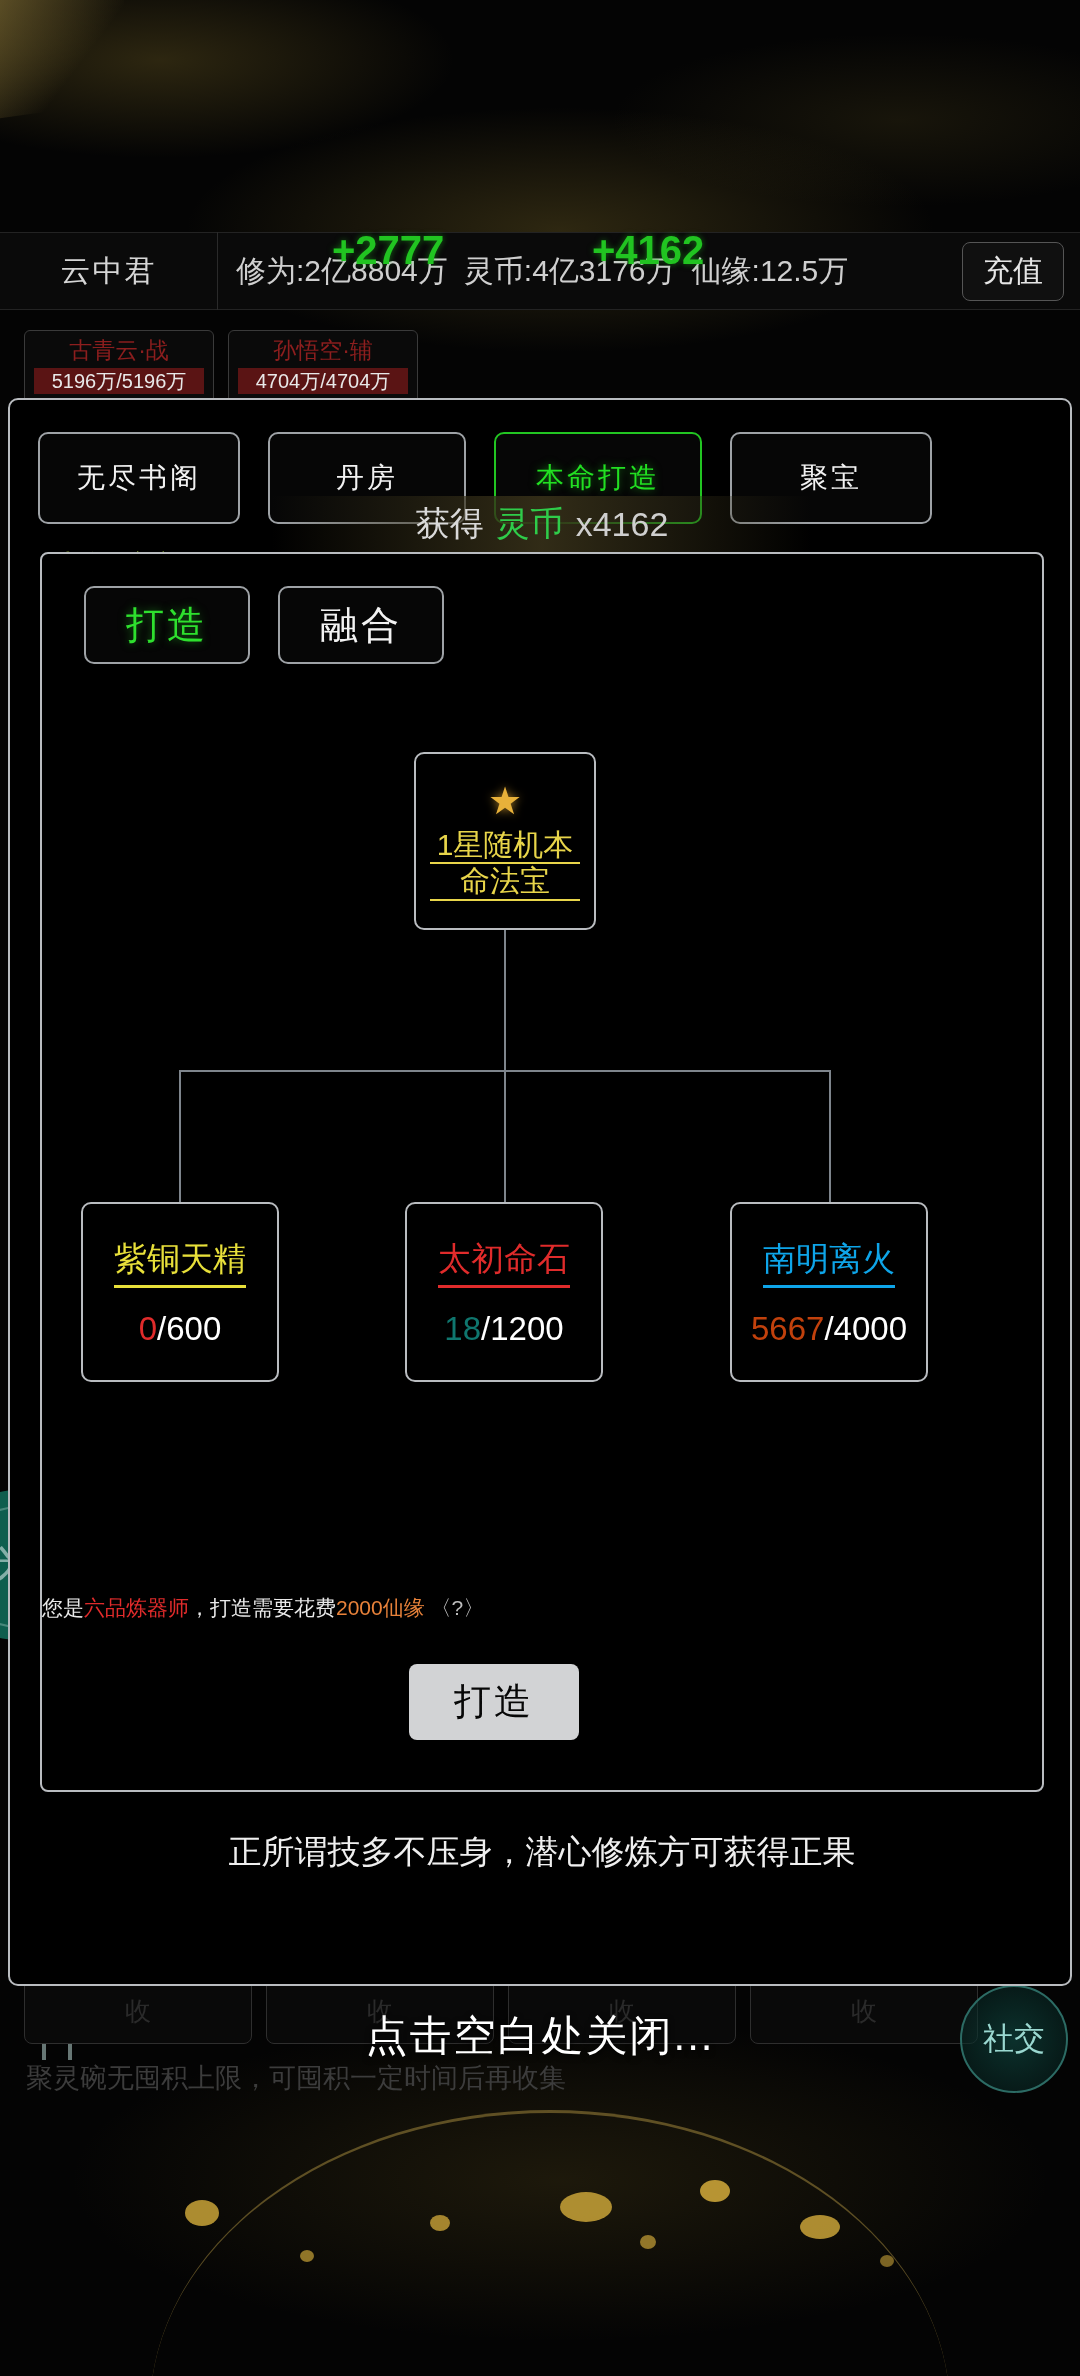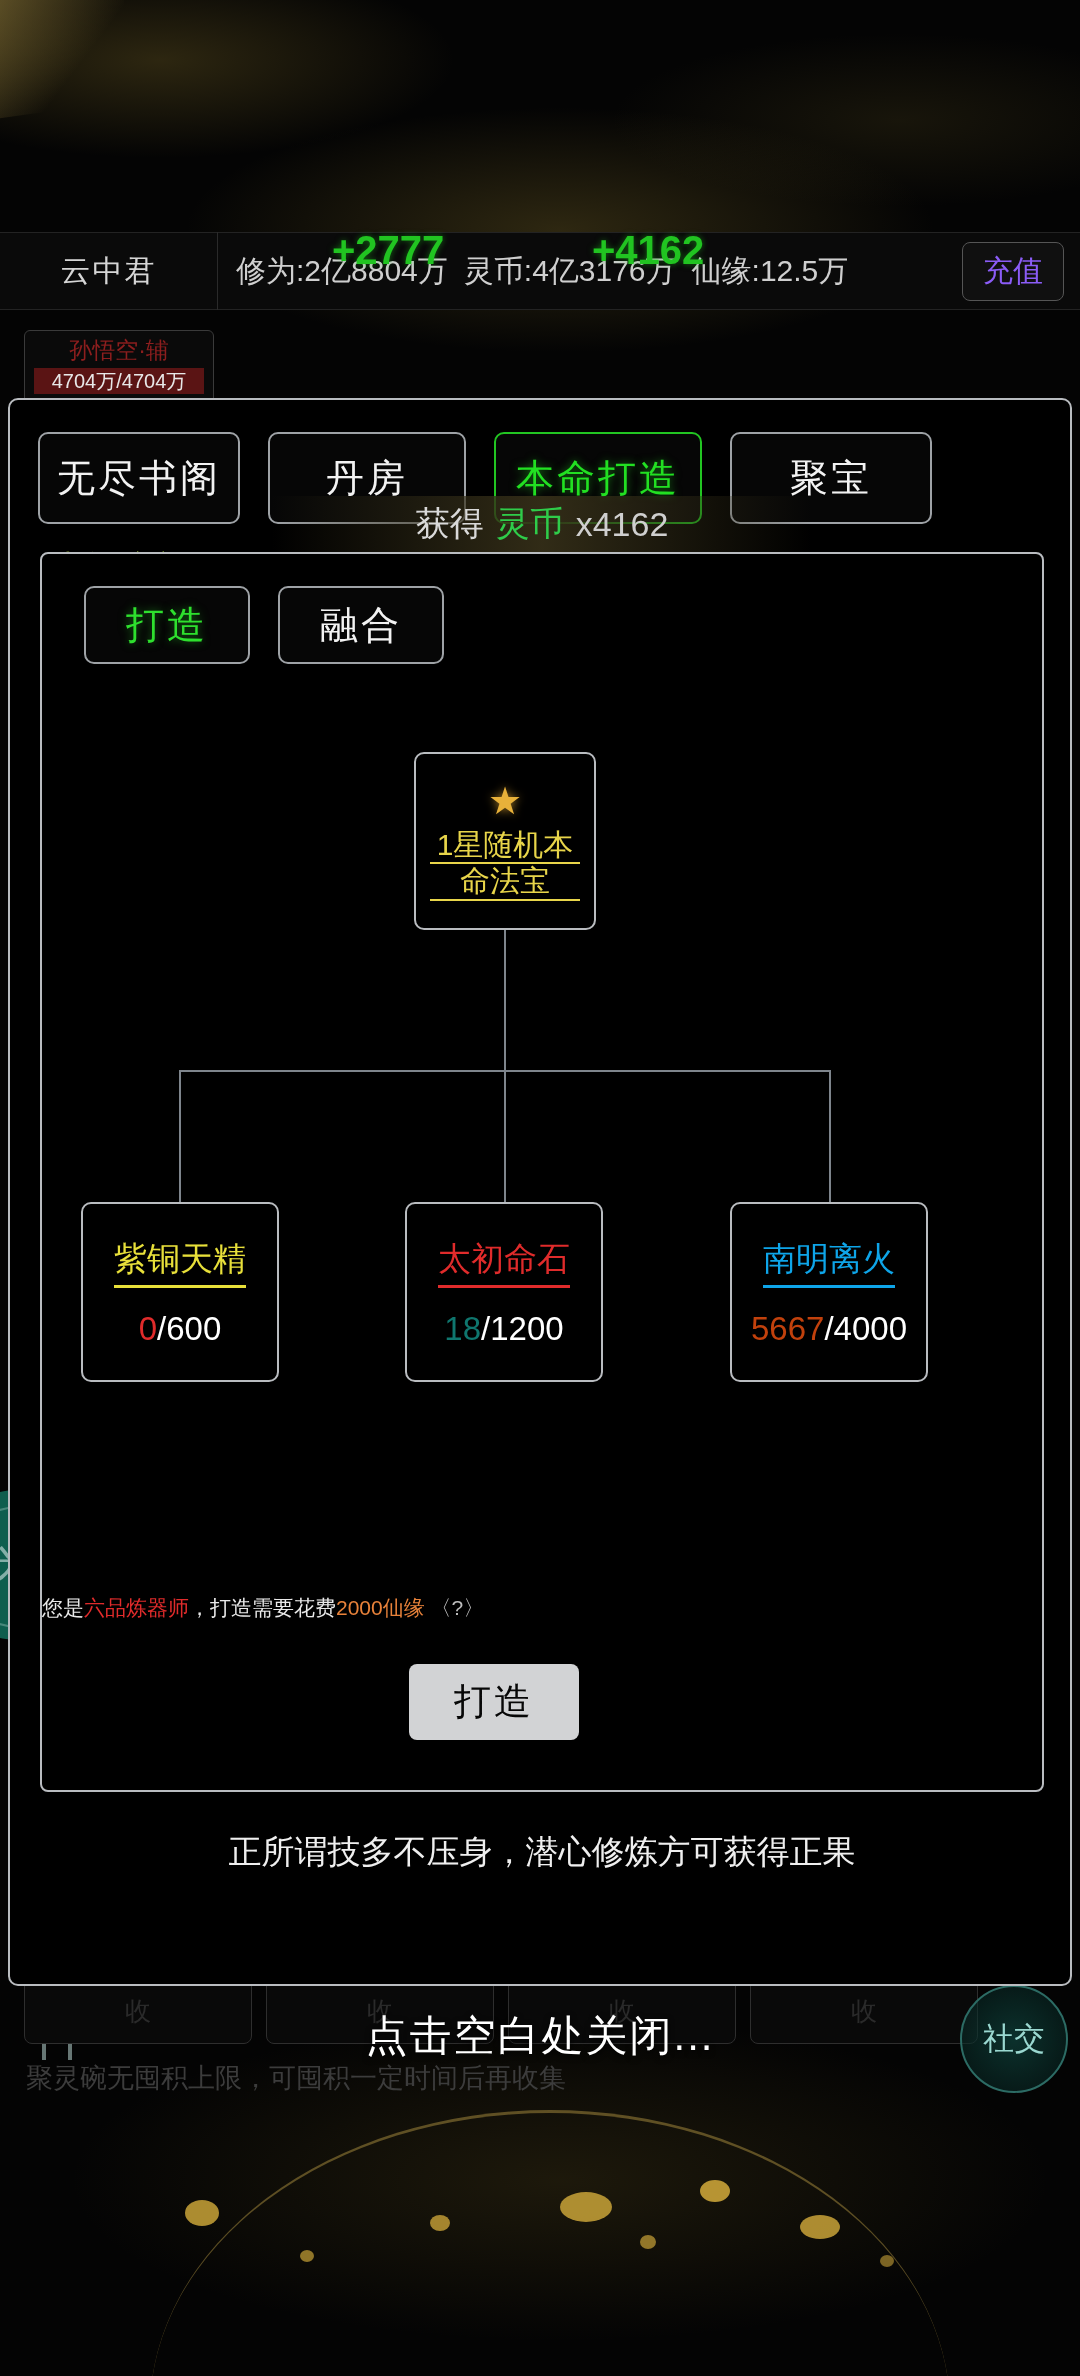--- a/index.html
+++ b/index.html
@@ -61,21 +61,21 @@
   }
   .topbar .stats {
     flex: 1; display: flex; align-items: center;
     padding-left: 18px; gap: 16px;
     color: #cfcfcf; font-size: 30px; white-space: nowrap;
   }
   .recharge-btn {
     margin-right: 16px;
     padding: 8px 20px;
     border: 1px solid #555; border-radius: 8px;
-    color: #8b5cf6; font-size: 30px; background: #101010;
+    color: #e5e5e5; font-size: 30px; background: #101010;
   }
   .floatnum {
     position: absolute; color: #21c421; font-weight: bold;
     font-size: 40px; text-shadow: 0 0 6px rgba(30,200,30,.5);
   }
 
   
   .teamcards { position: absolute; left: 24px; top: 330px; display: flex; gap: 14px; }
   .teamcard {
     width: 190px; height: 96px;
@@ -136,21 +136,21 @@
     border: 2px solid #b9bcc0; border-radius: 10px;
   }
   .tabrow {
     display: flex; align-items: center;
     padding: 32px 28px 0 28px; gap: 28px;
   }
   .tab {
     height: 92px; border: 2px solid #9ea2a6; border-radius: 10px;
     background: #060606;
     display: flex; align-items: center; justify-content: center;
-    color: #f2f2f2; font-size: 38px; letter-spacing: 3px;
+    color: #f2f2f2; font-size: 28px; letter-spacing: 3px;
   }
   .tab.t1 { width: 202px; }
   .tab.t2 { width: 198px; }
   .tab.t3 { width: 202px; }
   .tab.active { border-color: #22c522; color: #22e022; width: 208px;
     text-shadow: 0 0 8px rgba(34,220,34,.55); }
 
   .toast {
     position: absolute;
     background: linear-gradient(90deg, rgba(0,0,0,0), rgba(52,46,24,.95), rgba(0,0,0,0));
@@ -267,20 +267,25 @@
       <span><span>修为:</span><span>2亿8804万</span></span>
       <span><span>灵币:</span><span>4亿3176万</span></span>
       <span><span>仙缘:</span><span>12.5万</span></span>
     </div>
     <div class="recharge-btn">充值</div>
   </div>
   <div class="floatnum" style="left:332px;top:228px;">+2777</div>
   <div class="floatnum" style="left:592px;top:228px;">+4162</div>
 
   <div class="teamcards">
+    <div class="teamcard">
+      <div class="nm">古青云·战</div>
+      <div class="hp">5196万/5196万</div>
+      <div class="rk">合体境1阶</div>
+    </div>
     <div class="teamcard">
       <div class="nm">孙悟空·辅</div>
       <div class="hp">4704万/4704万</div>
       <div class="rk">合神境1阶</div>
     </div>
   </div>
 
   <div class="side-orb">米</div>
   <div class="side-lines">
       <i style="left:0"></i>

